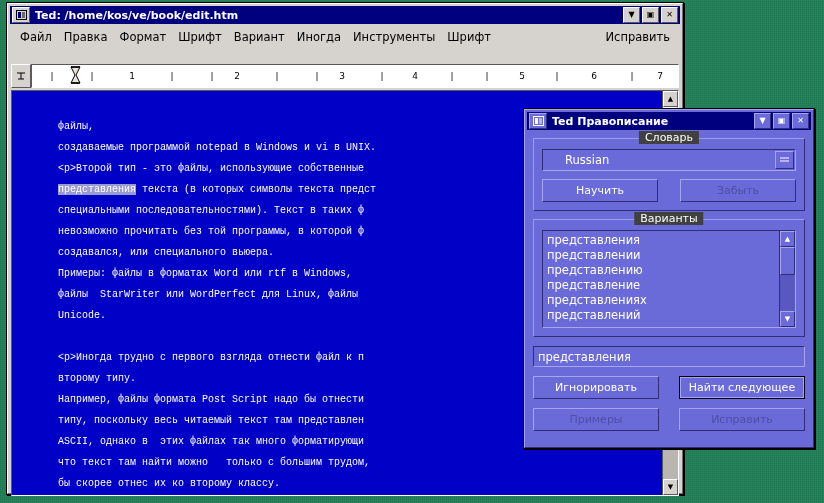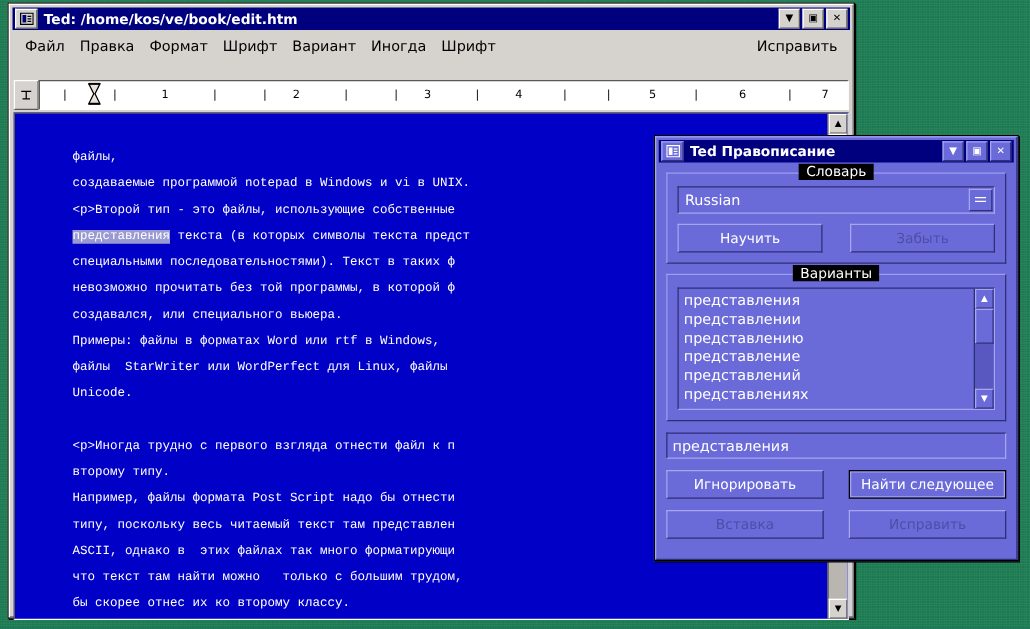--- a/index.html
+++ b/index.html
@@ -267,37 +267,37 @@
     border-right: 1px solid #2f2f78;
     border-bottom: 1px solid #2f2f78;
     position: relative;
     padding: 10px 8px 8px 8px;
   }
   .grp > .grp-label {
     position: absolute;
     top: -8px;
     left: 50%;
     transform: translateX(-50%);
-    background: #000000;
+    background: #404040;
     padding: 0 6px;
     color: #fff;
     font-size: 11px;
   }
   .combo {
     height: 20px;
     background: #6a6ad8;
     border-top: 1px solid #2f2f78;
     border-left: 1px solid #2f2f78;
     border-right: 1px solid #a6a6f0;
     border-bottom: 1px solid #a6a6f0;
     display: flex;
     align-items: center;
     color: #fff;
     font-size: 11.5px;
-    padding-left: 5px;
+    padding-left: 22px;
   }
   .combo .arrowbox {
     margin-left: auto;
     width: 17px;
     height: 16px;
     background: #6a6ad8;
     border-top: 1px solid #a6a6f0;
     border-left: 1px solid #a6a6f0;
     border-right: 1px solid #2f2f78;
     border-bottom: 1px solid #2f2f78;
@@ -425,20 +425,21 @@
       </div>
     </div>
 
     <div class="menubar">
       <div class="mi">Файл</div>
       <div class="mi">Правка</div>
       <div class="mi">Формат</div>
       <div class="mi">Шрифт</div>
       <div class="mi">Вариант</div>
       <div class="mi">Иногда</div>
+      <div class="mi">Инструменты</div>
       <div class="mi">Шрифт</div>
       <div class="spacer"></div>
       <div class="mi">Исправить</div>
     </div>
 
     <div class="rulerrow">
       <div class="rulerbtn">
         <svg width="10" height="10" viewBox="0 0 10 10">
           <path d="M1 2 H9 M5 2 V8 M2 8 H8" stroke="#000" fill="none" stroke-width="1"></path>
         </svg>
@@ -542,38 +543,38 @@
     </div>
 
     <div class="grp">
       <div class="grp-label">Варианты</div>
       <div class="listbox">
         <div class="items">
           <div>представления</div>
           <div>представлении</div>
           <div>представлению</div>
           <div>представление</div>
+          <div>представлениях</div>
           <div>представлений</div>
-          <div>представлениях</div>
         </div>
         <div class="lsb">
           <div class="arw">▲</div>
           <div class="thumb"></div>
           <div class="track"></div>
           <div class="arw">▼</div>
         </div>
       </div>
     </div>
 
     <div class="textfield">представления</div>
 
     <div class="dlgbtns">
       <div class="pbtn">Игнорировать</div>
       <div class="pbtn default">Найти следующее</div>
     </div>
 
     <div class="dlgbtns">
-      <div class="pbtn disabled">Вставка</div>
+      <div class="pbtn disabled">Примеры</div>
       <div class="pbtn disabled">Исправить</div>
     </div>
 
   </div>
 </div>
 
 </body></html>

